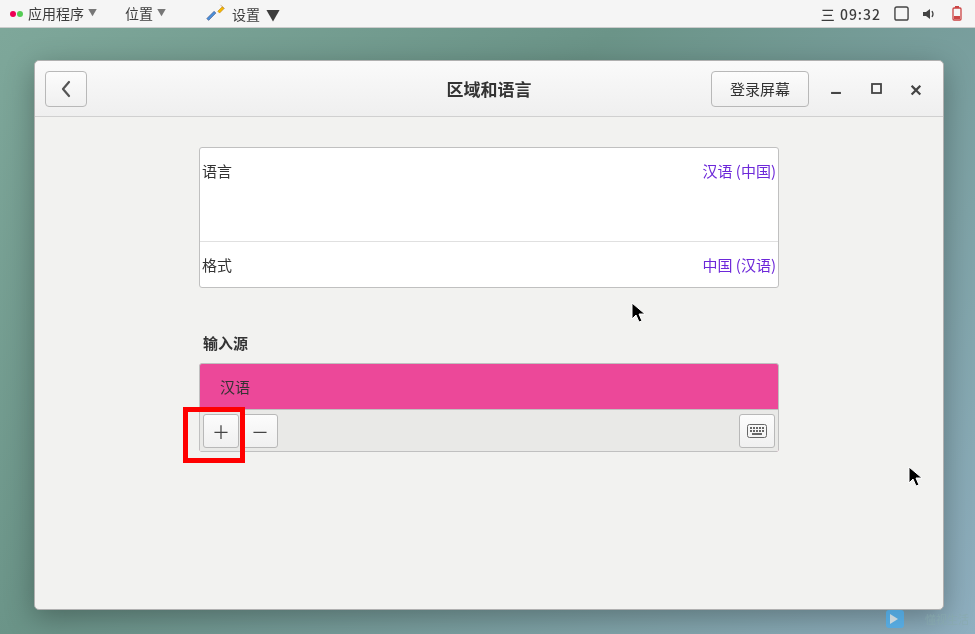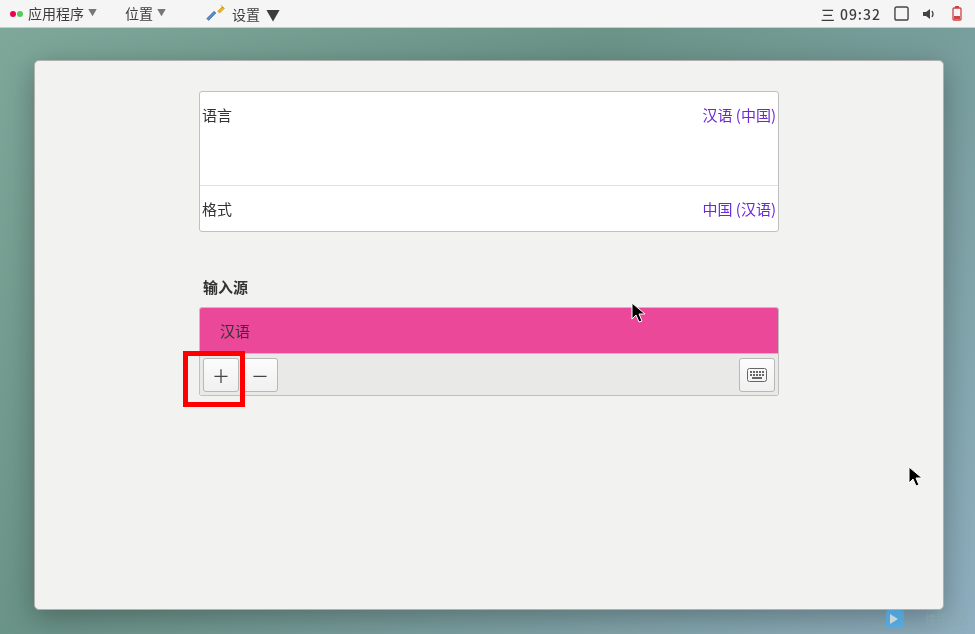--- a/index.html
+++ b/index.html
@@ -221,20 +221,42 @@
       <svg width="14" height="16" viewBox="0 0 14 16">
           <rect x="3" y="2" width="8" height="12" rx="1" fill="none" stroke="#c44" stroke-width="1.3"></rect>
           <rect x="5" y="0" width="4" height="2" fill="#c44"></rect>
           <rect x="4" y="10" width="6" height="3" fill="#c44"></rect>
         </svg>
     </span>
   </div>
 </div>
 
 <div class="window">
+  <div class="titlebar">
+    <div class="back-btn">
+      <svg width="14" height="18" viewBox="0 0 14 18">
+          <path fill="none" stroke="#555" stroke-width="2.2" stroke-linecap="round" stroke-linejoin="round" d="M10 2 L4 9 L10 16"></path>
+        </svg>
+    </div>
+    <div class="title">区域和语言</div>
+    <div class="title-right">
+      <div class="login-btn">
+        <span>登录屏幕</span>
+      </div>
+      <div class="win-controls">
+        <span class="win-ctl" style="font-size:22px; line-height:6px;">‒</span>
+        <span class="win-ctl">
+          <svg width="11" height="11" viewBox="0 0 11 11">
+              <rect x="1" y="1" width="9" height="9" fill="none" stroke="#444" stroke-width="1.8"></rect>
+            </svg>
+        </span>
+        <span class="win-ctl">✕</span>
+      </div>
+    </div>
+  </div>
 
   <div class="content">
     <div class="list-box">
       <div class="list-row">
         <span>语言</span>
         <span class="val">汉语 (中国)</span>
       </div>
       <div class="list-row">
         <span>格式</span>
         <span class="val">中国 (汉语)</span>

